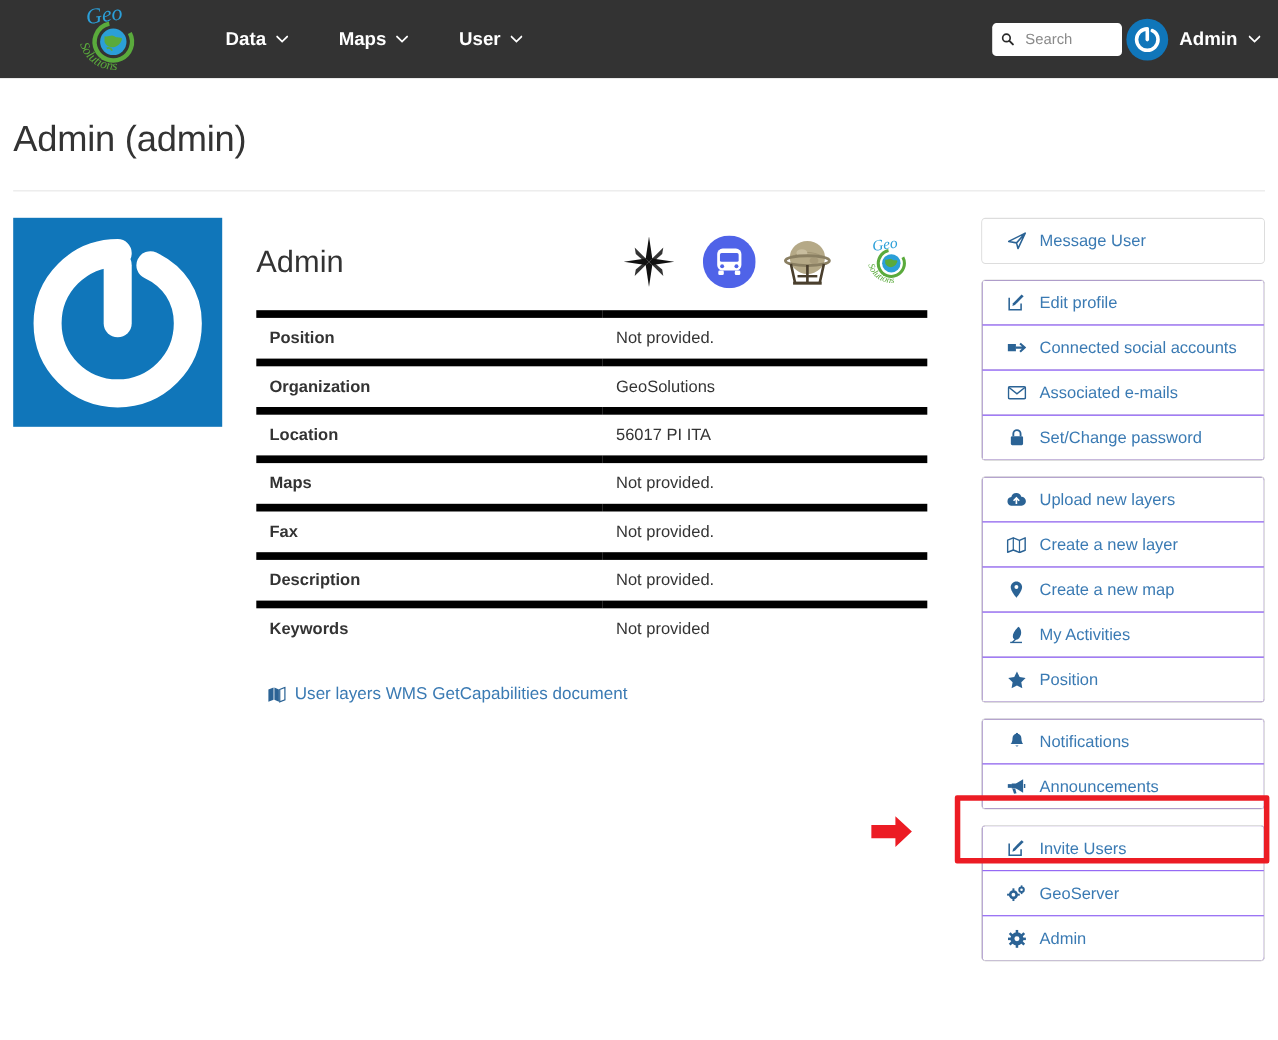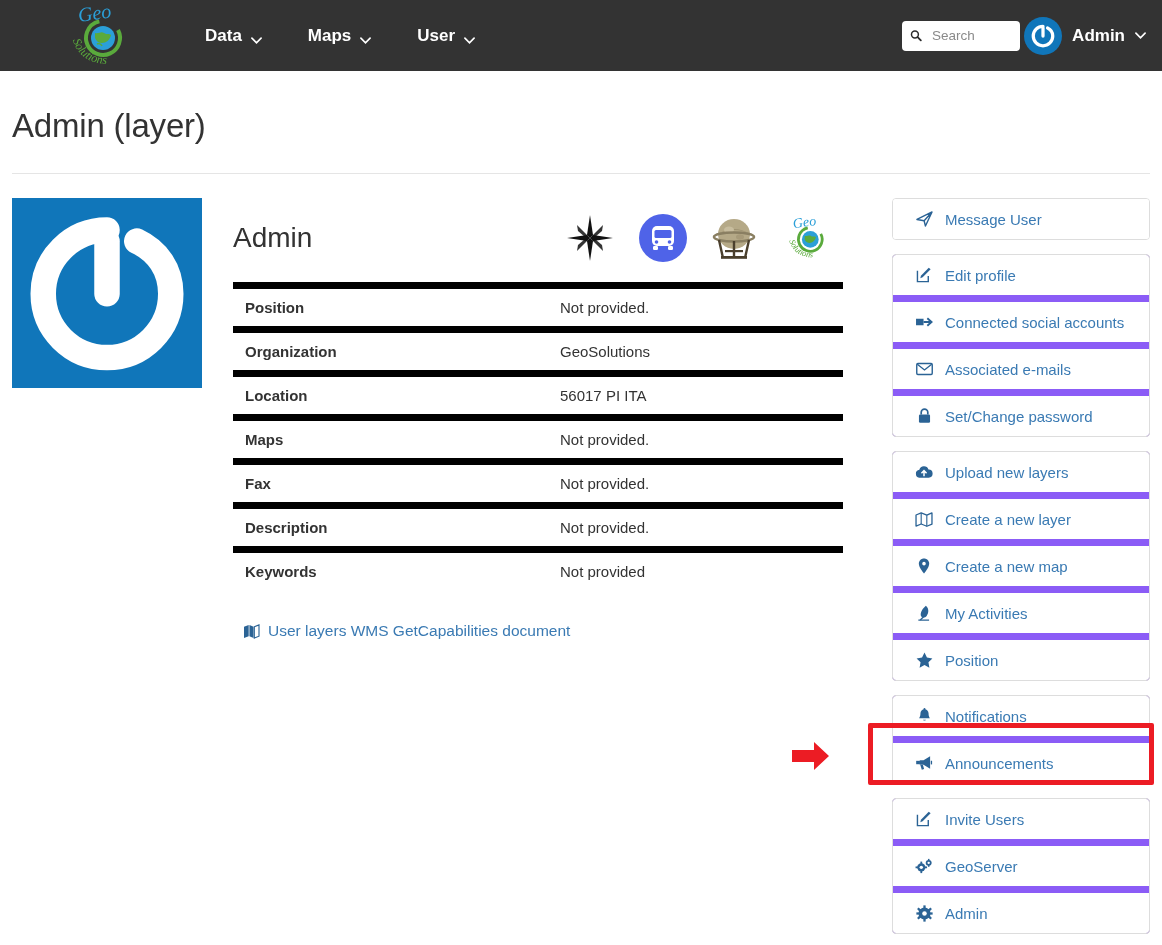--- a/index.html
+++ b/index.html
@@ -27,21 +27,21 @@
     display: flex; align-items: center; justify-content: center;
   }
   .nav-links {
     position: absolute;
     left: 205px; top: 0;
     height: 71px;
     display: flex; align-items: center;
     gap: 46px;
   }
   .nav-item {
-    display: flex; align-items: flex-end; gap: 9px;
+    display: flex; align-items: center; gap: 9px;
     color: #ffffff;
     font-size: 17px;
     font-weight: bold;
     cursor: pointer;
     white-space: nowrap;
   }
   .caret {
     display: inline-block;
     width: 11px; height: 11px;
   }
@@ -177,21 +177,21 @@
     margin-bottom: 14px;
     overflow: hidden;
   }
   .card-row {
     display: flex;
     align-items: center;
     gap: 12px;
     padding: 11px 14px 11px 22px;
     font-size: 15px;
     color: #3a7ab3;
-    border-top: 7px solid #8b5cf6;
+    border-top: 1px solid #8b5cf6;
     cursor: pointer;
     background: #fff;
     white-space: nowrap;
   }
   .card-row:first-child { border-top: 0; }
   .card-row .ico {
     width: 18px; height: 18px;
     display: flex; align-items: center; justify-content: center;
     flex: 0 0 18px;
     color: #2b6395;
@@ -272,21 +272,21 @@
       </div>
       <span class="user-name">Admin</span>
       <svg class="caret" viewBox="0 0 12 12">
           <path d="M1 3.5L6 8.5L11 3.5" stroke="#ffffff" stroke-width="1.8" fill="none" stroke-linecap="round"></path>
         </svg>
     </div>
   </div>
 </div>
 
 <div class="page-title-wrap">
-  <h1 class="page-title">Admin (layer)</h1>
+  <h1 class="page-title">Admin (admin)</h1>
 </div>
 <div class="title-rule"></div>
 
 <div class="main">
 
   <div class="col-avatar">
     <div class="avatar-lg">
       <svg width="170" height="170" viewBox="0 0 40 40">
         <path d="M20 5.2 C11.7 5.2 5 11.9 5 20.2 C5 28.5 11.7 35.2 20 35.2 C28.3 35.2 35 28.5 35 20.2 C35 14.5 31.9 10.1 27 7.8" fill="none" stroke="#ffffff" stroke-width="6" stroke-linecap="round"></path>
         <path d="M20 20.2 L20 7.8" fill="none" stroke="#ffffff" stroke-width="6" stroke-linecap="round"></path>

